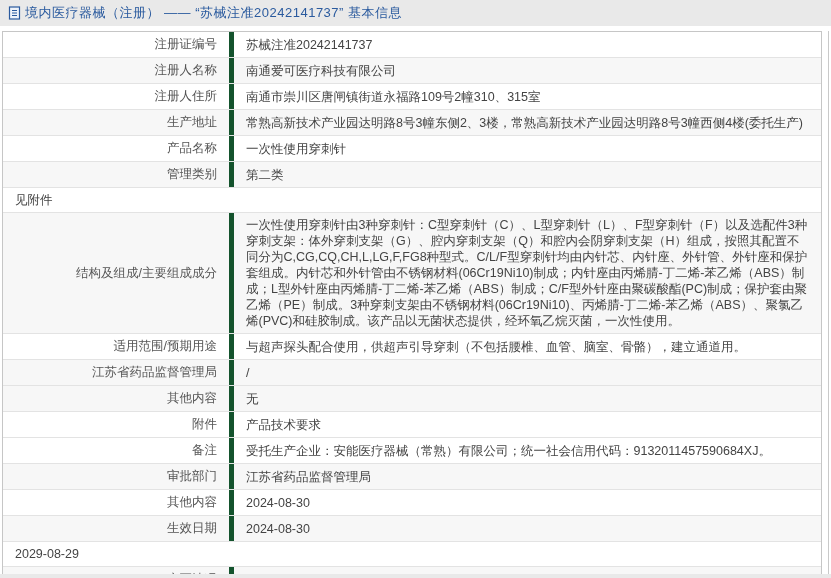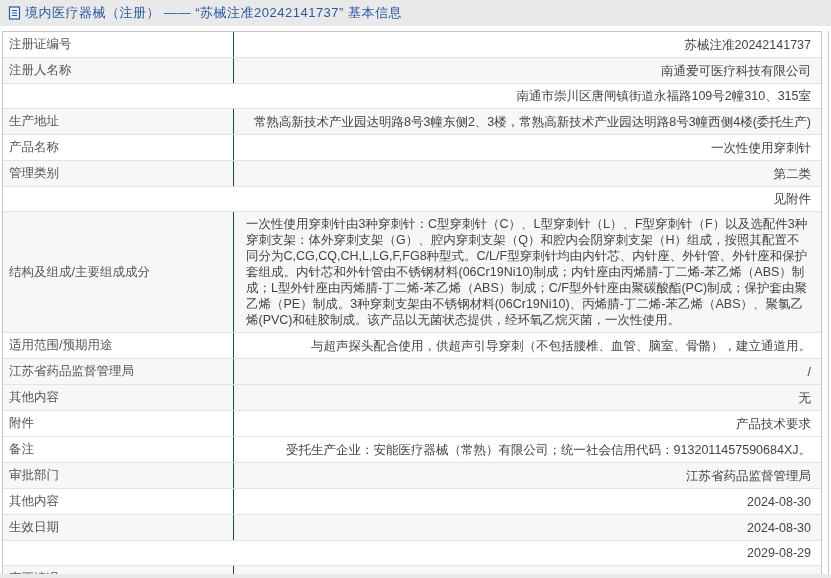--- a/index.html
+++ b/index.html
@@ -30,34 +30,33 @@
   .trow {
     display: flex; align-items: stretch;
     border-bottom: 1px solid #e3e3e3;
     min-height: 25px;
     background: #ffffff;
   }
   .trow:last-child { border-bottom: none; }
   .trow.alt { background: #f7f7f7; }
   .tlabel {
     width: 231px; flex: 0 0 231px;
-    display: flex; align-items: center; 
+    display: flex; align-items: center; justify-content: flex-end;
     text-align: right;
     padding: 4px 12px 4px 6px;
     color: #555; font-size: 12.5px;
-    border-right: 1px solid #14532d;
+    border-right: 5px solid #14532d;
   }
   .tvalue {
     flex: 1;
     display: flex; align-items: center;
     padding: 4px 10px 4px 12px;
     color: #444; font-size: 12.5px;
     line-height: 16px;
     word-break: break-all;
-    justify-content: flex-end;
   }
   .right-edge {
     position: absolute; top: 31px; right: 2px;
     width: 1px; height: 543px;
     background: #c9c9c9;
   }
   .bottom-strip {
     position: absolute; left: 0; bottom: 0;
     width: 831px; height: 4px;
     background: #e9e9e9;
@@ -89,20 +88,23 @@
     </div>
     <div class="trow alt">
       <div class="tlabel">
         <span>注册人名称</span>
       </div>
       <div class="tvalue">
         <span>南通爱可医疗科技有限公司</span>
       </div>
     </div>
     <div class="trow">
+      <div class="tlabel">
+        <span>注册人住所</span>
+      </div>
       <div class="tvalue">
         <span>南通市崇川区唐闸镇街道永福路109号2幢310、315室</span>
       </div>
     </div>
     <div class="trow alt">
       <div class="tlabel">
         <span>生产地址</span>
       </div>
       <div class="tvalue">
         <span>常熟高新技术产业园达明路8号3幢东侧2、3楼，常熟高新技术产业园达明路8号3幢西侧4楼(委托生产)</span>

